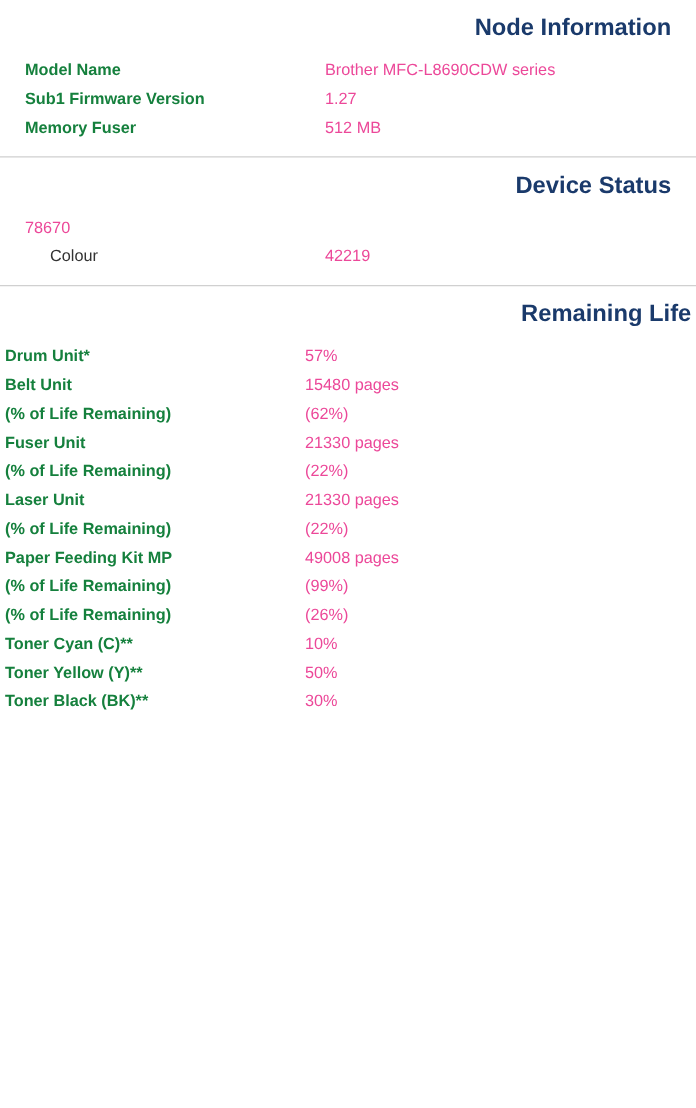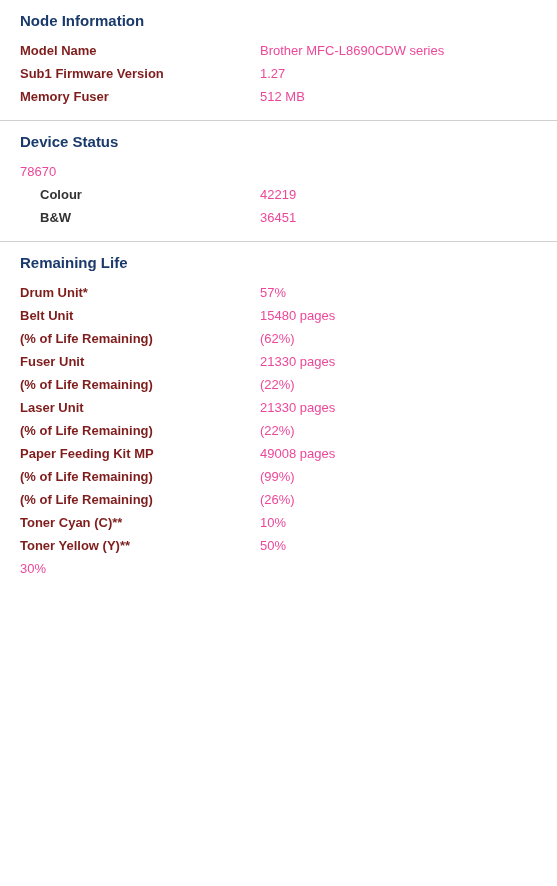--- a/index.html
+++ b/index.html
@@ -12,46 +12,47 @@
       font-size: 13px;
       color: #333;
       background: #fff;
       width: 557px;
     }
     .section {
       padding: 12px 20px;
       border-bottom: 1px solid #d0d0d0;
     }
     .section-title {
-      font-size: 15px;
+      font-size: 19px;
       font-weight: bold;
       color: #1a3a6b;
       margin-bottom: 10px;
+      text-align: right;
     }
     .row {
       display: flex;
       align-items: baseline;
       padding: 4px 0;
     }
     .row .label {
       font-weight: bold;
-      color: #7f1d1d;
+      color: #15803d;
       min-width: 240px;
       flex-shrink: 0;
     }
     .row .label.indented {
       padding-left: 20px;
-      font-weight: bold;
+      font-weight: normal;
       color: #333;
     }
     .row .value {
       color: #ec4899;
     }
     .remaining-life-section {
-      padding: 12px 20px;
+      padding: 12px 4px;
     }
   </style>
 </head>
 <body>
 
 <div class="section">
   <div class="section-title">Node Information</div>
   <div class="row">
     <span class="label">Model Name</span>
     <span class="value">Brother MFC-L8690CDW series</span>
@@ -67,24 +68,20 @@
 </div>
 
 <div class="section">
   <div class="section-title">Device Status</div>
   <div class="row">
     <span class="value">78670</span>
   </div>
   <div class="row">
     <span class="label indented">Colour</span>
     <span class="value">42219</span>
-  </div>
-  <div class="row">
-    <span class="label indented">B&amp;W</span>
-    <span class="value">36451</span>
   </div>
 </div>
 
 <div class="remaining-life-section">
   <div class="section-title">Remaining Life</div>
 
   <div class="row">
     <span class="label">Drum Unit*</span>
     <span class="value">57%</span>
   </div>
@@ -126,15 +123,16 @@
   </div>
   <div class="row">
     <span class="label">Toner Cyan (C)**</span>
     <span class="value">10%</span>
   </div>
   <div class="row">
     <span class="label">Toner Yellow (Y)**</span>
     <span class="value">50%</span>
   </div>
   <div class="row">
+    <span class="label">Toner Black (BK)**</span>
     <span class="value">30%</span>
   </div>
 </div>
 
 </body></html>

